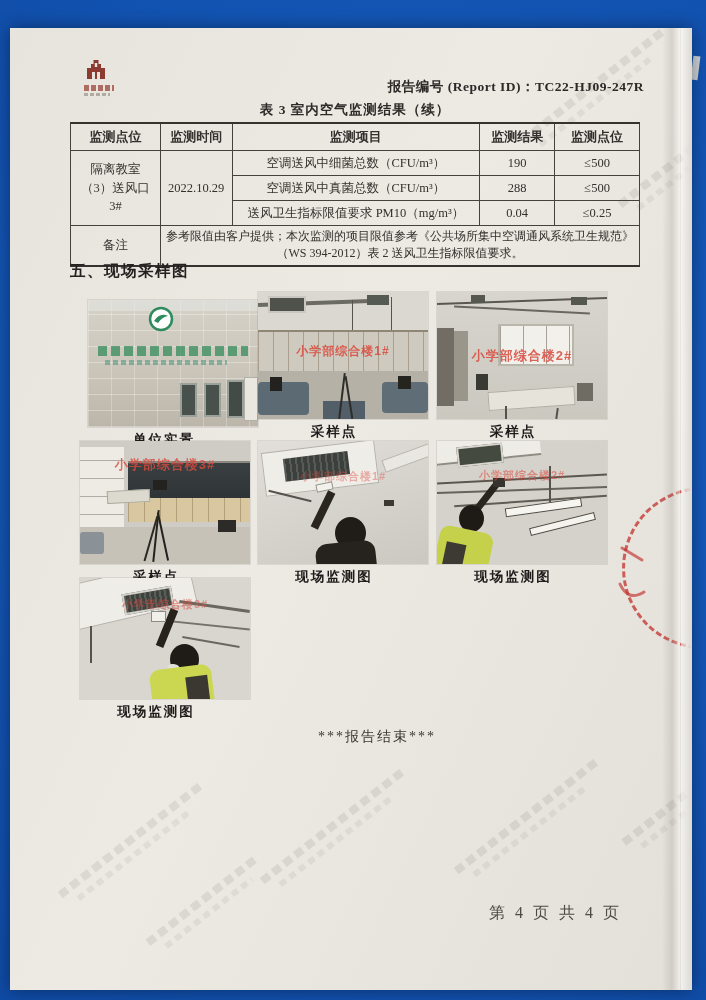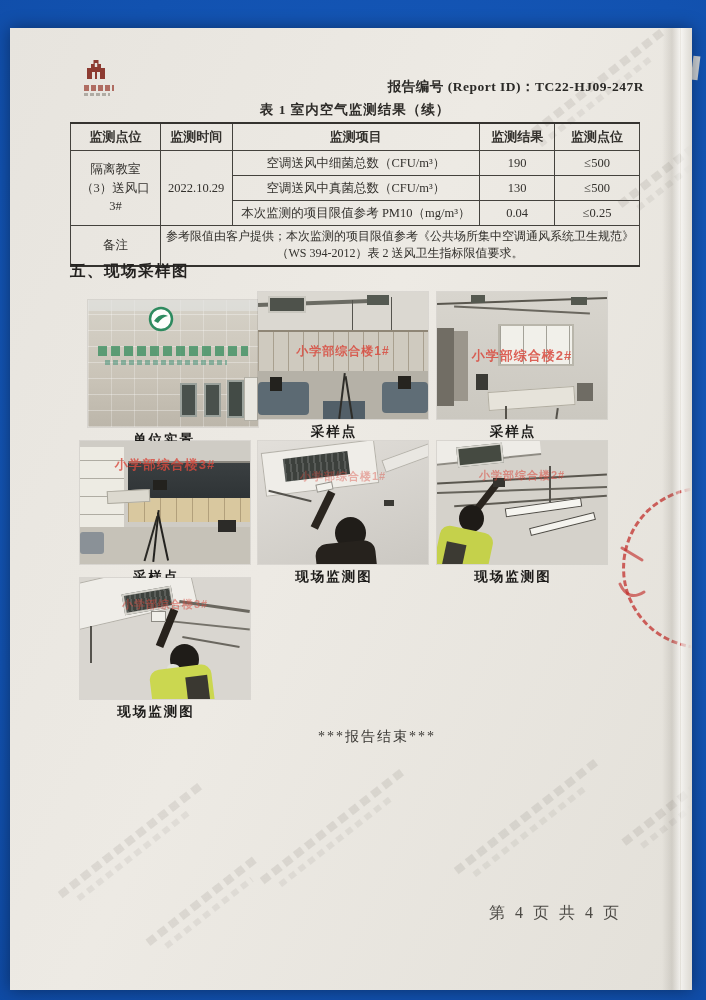--- a/index.html
+++ b/index.html
@@ -77,21 +77,21 @@
         <path d="M3 21 L3 10 L7 10 L7 6 L9.5 6 L9.5 2 L14.5 2 L14.5 6 L17 6 L17 10 L21 10 L21 21 Z" fill="#8d3b31"></path>
         <path d="M8 21 L8 14 L11 14 L11 21 Z M13 21 L13 14 L16 14 L16 21 Z" fill="#e7e4de"></path>
         <rect x="10.8" y="5" width="2.4" height="4" fill="#e7e4de"></rect>
       </svg>
       <div class="logo-dashes"></div>
       <div class="logo-dashes2"></div>
     </div>
 
     <div class="abs report-id">报告编号 (Report ID)：TC22-HJ09-247R</div>
 
-    <div class="abs table-title">表 1 室内空气监测结果（续）</div>
+    <div class="abs table-title">表 3 室内空气监测结果（续）</div>
 
     <table class="t4">
       <colgroup>
         <col style="width:15.8%">
           <col style="width:12.6%">
           <col style="width:43.5%">
         <col style="width:13.2%">
           <col style="width:14.9%">
       </colgroup>
       <tbody>
@@ -106,25 +106,25 @@
         <td class="point" rowspan="3">隔离教室
 （3）送风口
 3#</td>
         <td rowspan="3">2022.10.29</td>
         <td class="item">空调送风中细菌总数（CFU/m³）</td>
         <td>190</td>
         <td>≤500</td>
       </tr>
       <tr>
         <td class="item">空调送风中真菌总数（CFU/m³）</td>
-        <td>130</td>
+        <td>288</td>
         <td>≤500</td>
       </tr>
       <tr>
-        <td class="item">本次监测的项目限值参考 PM10（mg/m³）</td>
+        <td class="item">送风卫生指标限值要求 PM10（mg/m³）</td>
         <td>0.04</td>
         <td>≤0.25</td>
       </tr>
       <tr>
         <td>备注</td>
         <td class="remark-txt" colspan="4">参考限值由客户提供；本次监测的项目限值参考《公共场所集中空调通风系统卫生规范》（WS 394-2012）表 2 送风卫生指标限值要求。</td>
       </tr>
     </tbody>
       </table>
 

